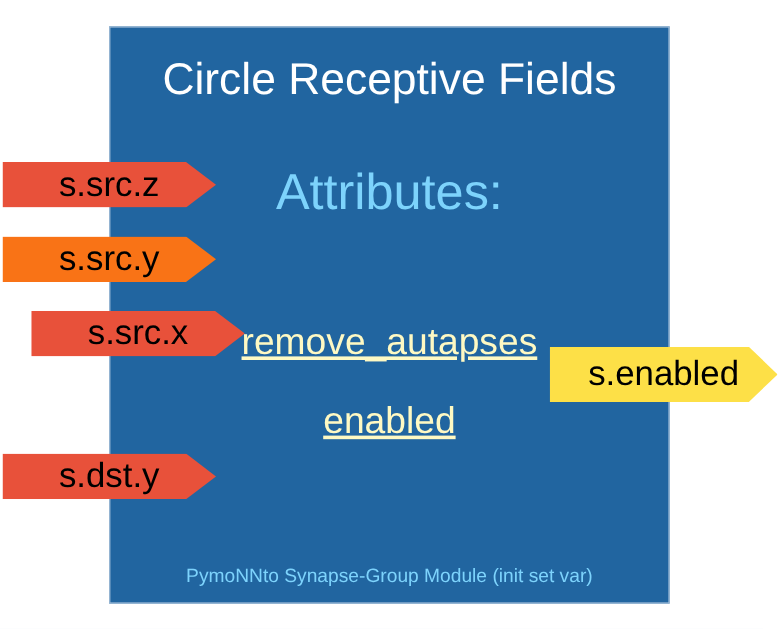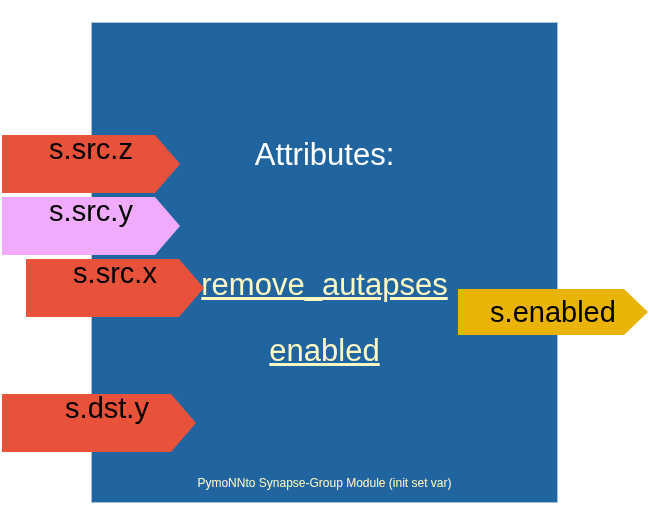--- a/index.html
+++ b/index.html
@@ -34,22 +34,22 @@
     font-size: 37px;
     line-height: 1.15;
     white-space: nowrap;
   }
   .attr-heading {
     position: absolute;
     left: 0;
     right: 0;
     top: 116px;
     text-align: center;
-    color: #ffffff;
-    font-size: 31px;
+    color: #7dd3fc;
+    font-size: 42px;
     line-height: 1.0;
     white-space: nowrap;
   }
   .attr-line {
     position: absolute;
     left: 0;
     right: 0;
     text-align: center;
     color: #fef9c3;
     font-size: 31px;
@@ -58,33 +58,33 @@
     text-decoration: underline;
   }
   .attr-1 { top: 246px; }
   .attr-2 { top: 312px; }
   .footer-caption {
     position: absolute;
     left: 0;
     right: 0;
     bottom: 12px;
     text-align: center;
-    color: #fef9c3;
-    font-size: 12px;
+    color: #7dd3fc;
+    font-size: 16px;
     line-height: 1.1;
     white-space: nowrap;
   }
   .in-arrow {
     position: absolute;
     left: 2px;
     width: 178px;
-    height: 58px;
+    height: 38px;
     clip-path: polygon(0 0, calc(100% - 25px) 0, 100% 50%, calc(100% - 25px) 100%, 0 100%);
     display: flex;
-    align-items: flex-start;
+    align-items: center;
     justify-content: center;
     z-index: 2;
   }
   .out-arrow {
     position: absolute;
     left: 458px;
     top: 289px;
     width: 190px;
     height: 46px;
     clip-path: polygon(0 0, calc(100% - 24px) 0, 100% 50%, calc(100% - 24px) 100%, 0 100%);
@@ -96,45 +96,46 @@
   .arrow-label {
     color: #000000;
     font-size: 29px;
     line-height: 1;
     white-space: nowrap;
   }
   .in-1 { top: 135px; }
   .in-2 { top: 197px; }
   .in-3 { top: 259px; }
   .in-4 { top: 321px; }
-  .in-5 { top: 394px; padding-left: 16px; }
+  .in-5 { top: 378px; }
   .in-6 { top: 443px; }
 </style>
 </head>
 <body>
 
 <div class="canvas">
 
   <div class="module-box" style="background-color: rgb(33, 101, 160);">
+    <div class="module-title">Circle Receptive Fields</div>
     <div class="attr-heading">Attributes:</div>
     <div class="attr-line attr-1">remove_autapses</div>
     <div class="attr-line attr-2">enabled</div>
     <div class="footer-caption">PymoNNto Synapse-Group Module (init set var)</div>
   </div>
 
   <div class="in-arrow in-1" style="background-color: rgb(232, 81, 58);">
     <span class="arrow-label">s.src.z</span>
   </div>
-  <div class="in-arrow in-2" style="background-color: #f0abfc;">
+  <div class="in-arrow in-2" style="background-color: #f97316;">
     <span class="arrow-label">s.src.y</span>
   </div>
   <div class="in-arrow in-3" style="background-color: rgb(232, 81, 58); margin-left: 24px;">
     <span class="arrow-label">s.src.x</span>
   </div>
   <div class="in-arrow in-5" style="background-color: rgb(232, 81, 58);">
     <span class="arrow-label">s.dst.y</span>
   </div>
 
-  <div class="out-arrow" style="background-color: #eab308;">
+  <div class="out-arrow" style="background-color: #fde047;">
     <span class="arrow-label">s.enabled</span>
   </div>
 
 </div>
 
 </body></html>

